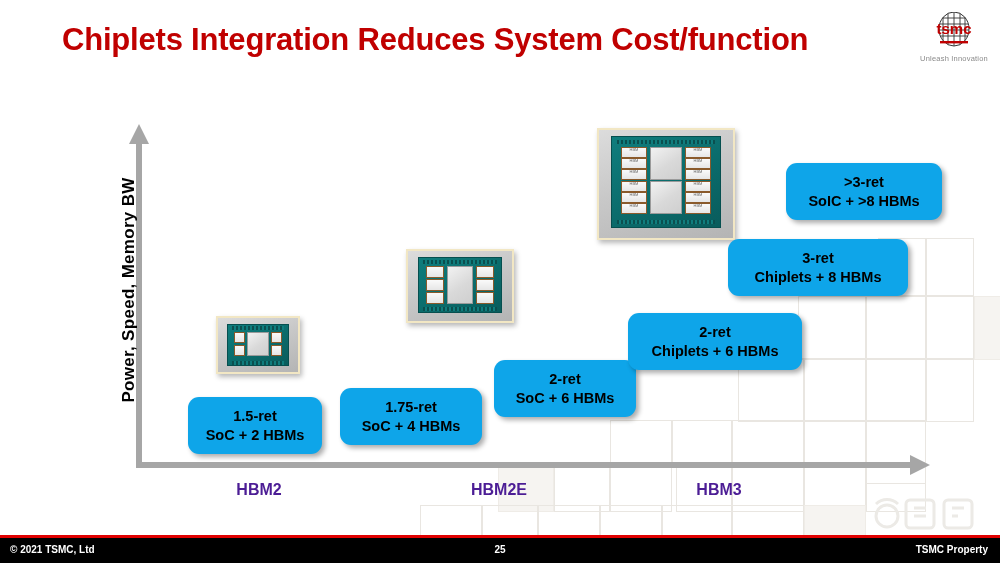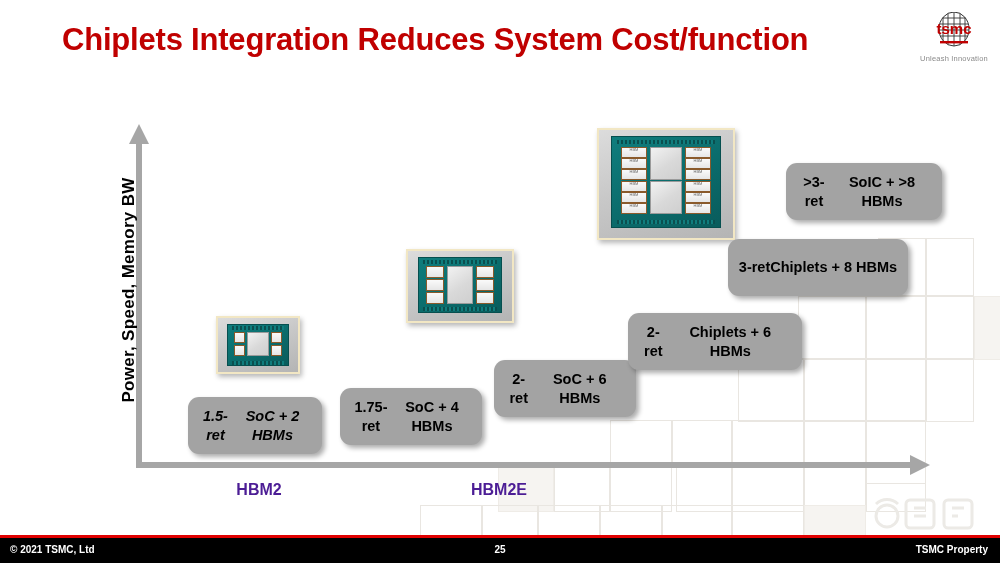--- a/index.html
+++ b/index.html
@@ -115,29 +115,29 @@
     font-size: 16px;
     font-weight: bold;
     color: #4c1d95;
     text-align: center;
     white-space: nowrap;
   }
 
   
   .callout {
     position: absolute;
-    background: #a3a3a3;
+    background: #0ea5e9;
     border-radius: 11px;
     box-shadow: 3px 3px 5px rgba(0,0,0,0.33);
     color: #000000;
     font-size: 14.5px;
     font-weight: bold;
     text-align: center;
     display: flex;
-    flex-direction: row;
+    flex-direction: column;
     align-items: center;
     justify-content: center;
     line-height: 1.28;
     box-sizing: border-box;
     padding: 4px 10px;
   }
 
   
   .chip { position: absolute; }
   .chip .sub {           
@@ -276,20 +276,21 @@
 
   <div class="axis y-axis"></div>
   <div class="y-arrow"></div>
   <div class="axis x-axis"></div>
   <div class="x-arrow"></div>
 
   <div class="y-axis-label">Power, Speed, Memory BW</div>
 
   <div class="x-tick" style="left:192px; width:134px;">HBM2</div>
   <div class="x-tick" style="left:432px; width:134px;">HBM2E</div>
+  <div class="x-tick" style="left:652px; width:134px;">HBM3</div>
 
   <div class="chip" id="chip1" style="left:216px; top:316px; width:84px; height:58px;">
     <div class="sub"></div>
     <div class="interposer" style="left:11px; top:8px; width:62px; height:42px;"></div>
     <div class="bumprow" style="left:16px; top:10px; width:52px;"></div>
     <div class="bumprow" style="left:16px; top:45px; width:52px;"></div>
     <div class="die" style="left:31px; top:16px; width:22px; height:24px;"></div>
     <div class="hbm" style="left:18px; top:16px; width:11px; height:11px;"></div>
     <div class="hbm" style="left:18px; top:29px; width:11px; height:11px;"></div>
     <div class="hbm" style="left:55px; top:16px; width:11px; height:11px;"></div>
@@ -324,21 +325,21 @@
     <div class="hbm" style="left:24px; top:64px; width:26px; height:11px;">HBM</div>
     <div class="hbm" style="left:24px; top:75px; width:26px; height:11px;">HBM</div>
     <div class="hbm" style="left:88px; top:19px; width:26px; height:11px;">HBM</div>
     <div class="hbm" style="left:88px; top:30px; width:26px; height:11px;">HBM</div>
     <div class="hbm" style="left:88px; top:41px; width:26px; height:11px;">HBM</div>
     <div class="hbm" style="left:88px; top:53px; width:26px; height:11px;">HBM</div>
     <div class="hbm" style="left:88px; top:64px; width:26px; height:11px;">HBM</div>
     <div class="hbm" style="left:88px; top:75px; width:26px; height:11px;">HBM</div>
   </div>
 
-  <div class="callout" style="left:188px; top:397px; width:134px; height:57px;font-style:italic;">
+  <div class="callout" style="left:188px; top:397px; width:134px; height:57px;">
     <div>1.5-ret</div>
     <div>SoC + 2 HBMs</div>
   </div>
 
   <div class="callout" style="left:340px; top:388px; width:142px; height:57px;">
     <div>1.75-ret</div>
     <div>SoC + 4 HBMs</div>
   </div>
 
   <div class="callout" style="left:494px; top:360px; width:142px; height:57px;">

